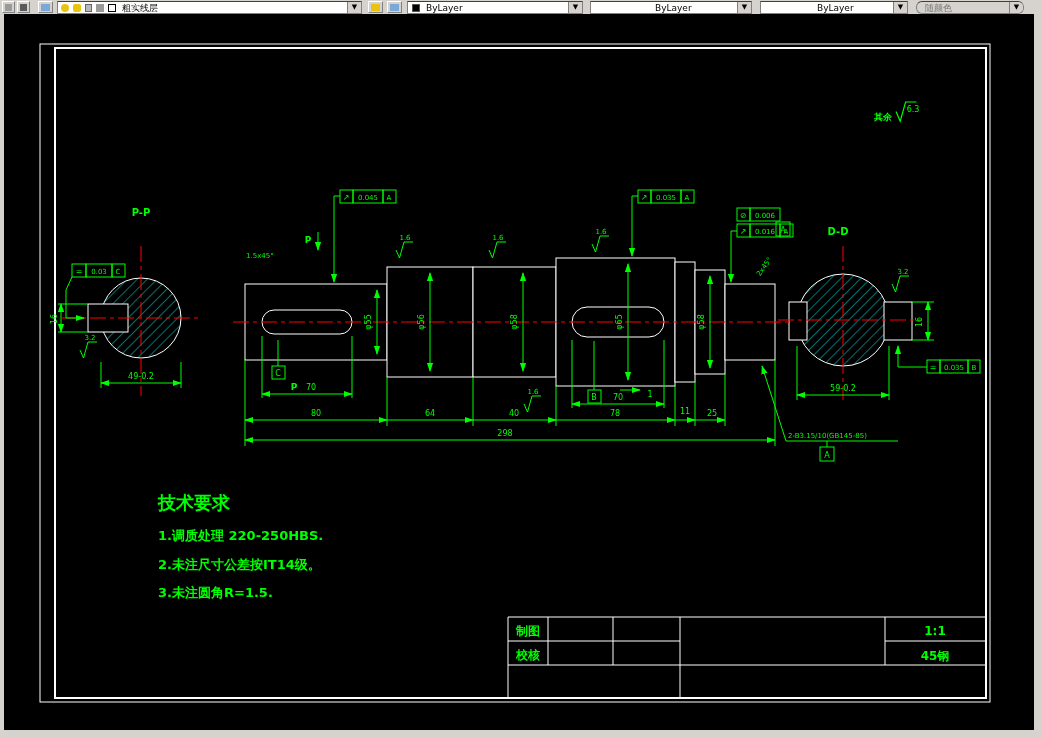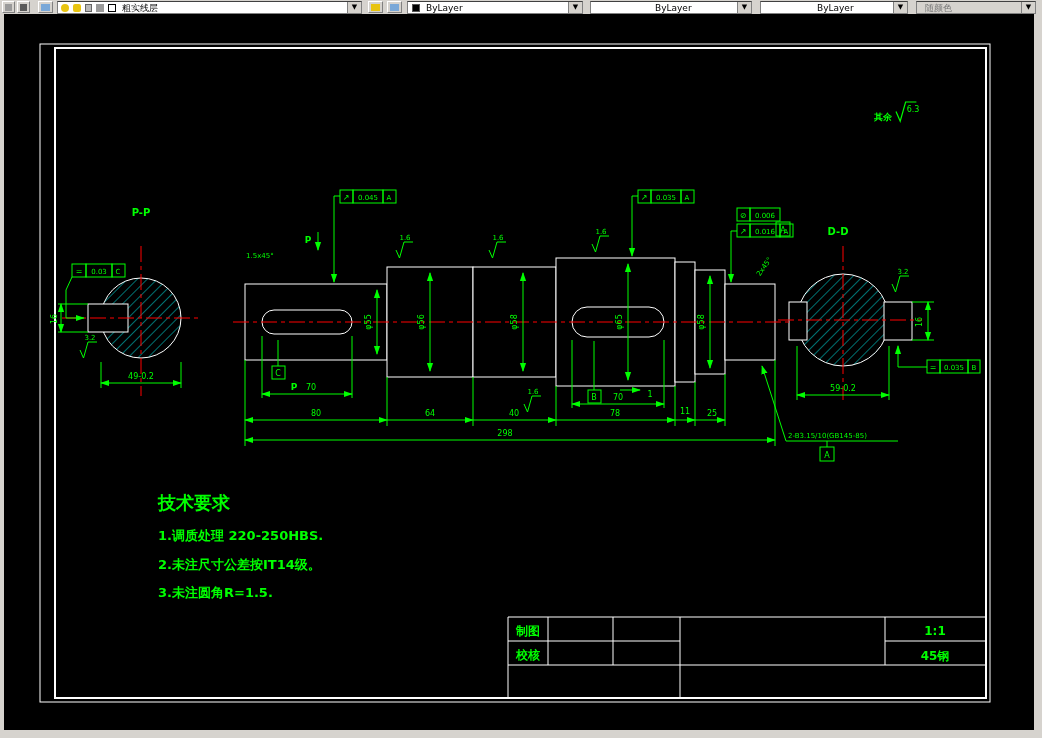--- a/index.html
+++ b/index.html
@@ -71,21 +71,21 @@
   <div class="combo" style="left:590px;width:162px;">
     <span class="txt" style="left:64px;">ByLayer</span>
     <span class="arrow">▼</span>
   </div>
 
   <div class="combo" style="left:760px;width:148px;">
     <span class="txt" style="left:56px;">ByLayer</span>
     <span class="arrow">▼</span>
   </div>
 
-  <div class="combo" style="left:916px;width:120px;background:#d6d3ce;color:#777;">
+  <div class="combo" style="left:916px;width:108px;background:#d6d3ce;color:#777;border-radius:6px;">
     <span class="txt" style="left:8px;">随颜色</span>
     <span class="arrow">▼</span>
   </div>
 </div>
 
 <div class="canvas-wrap">
 <svg width="1042" height="738" viewBox="0 0 1042 738">
   <defs>
     <pattern id="hatch" width="7" height="7" patternUnits="userSpaceOnUse" patternTransform="rotate(45)">
       <line x1="0" y1="0" x2="0" y2="7" stroke="#00e0e0" stroke-width="1"></line>

